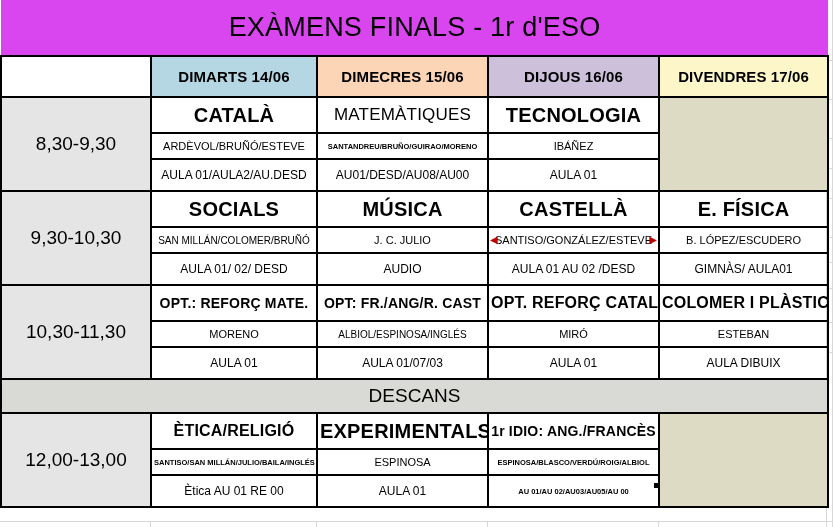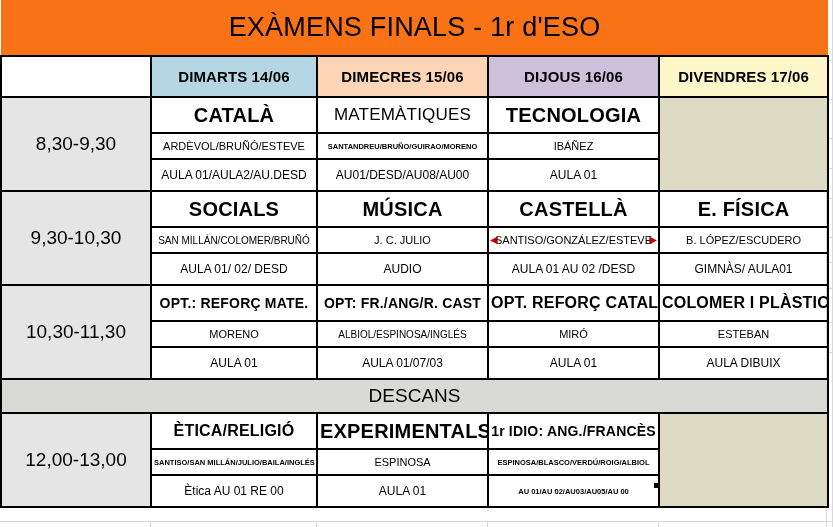--- a/index.html
+++ b/index.html
@@ -24,21 +24,21 @@
     border:2px solid #000;
     padding:0 2px;
     text-align:center;
     vertical-align:middle;
     overflow:hidden;
     white-space:nowrap;
   }
 
   
   .title-cell{
-    background:#f97316;
+    background:#d946ef;
     border:none !important;
     height:55px;
     font-size:27px;
     font-weight:400;
     letter-spacing:.2px;
   }
 
   
   .dayhead{height:39px;font-size:15px;font-weight:700;letter-spacing:.1px;}
   .hd-blank{background:#fff;}

